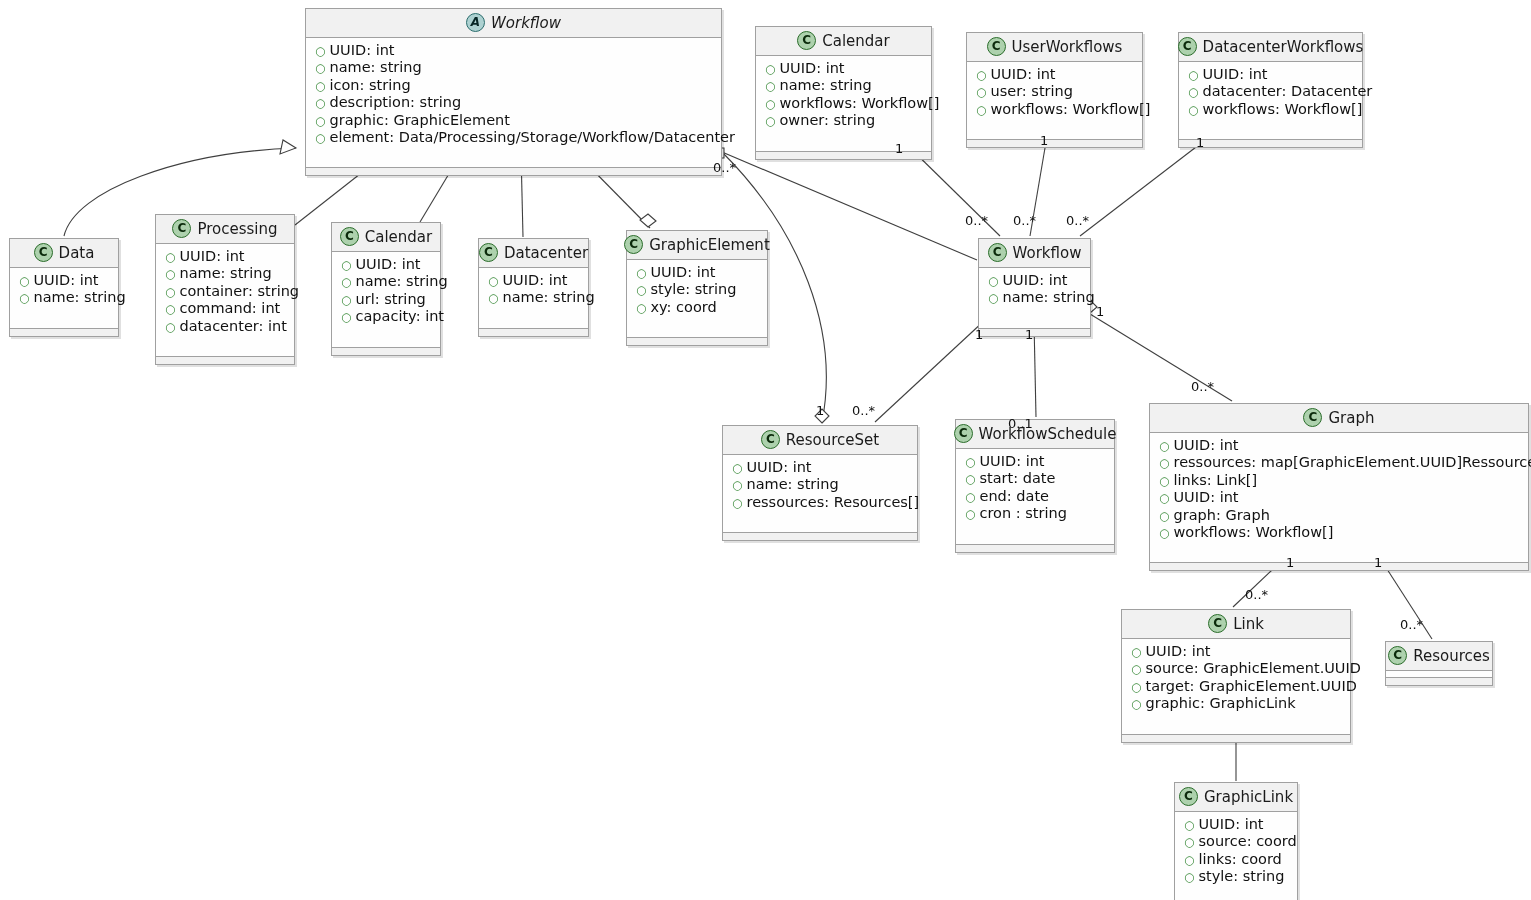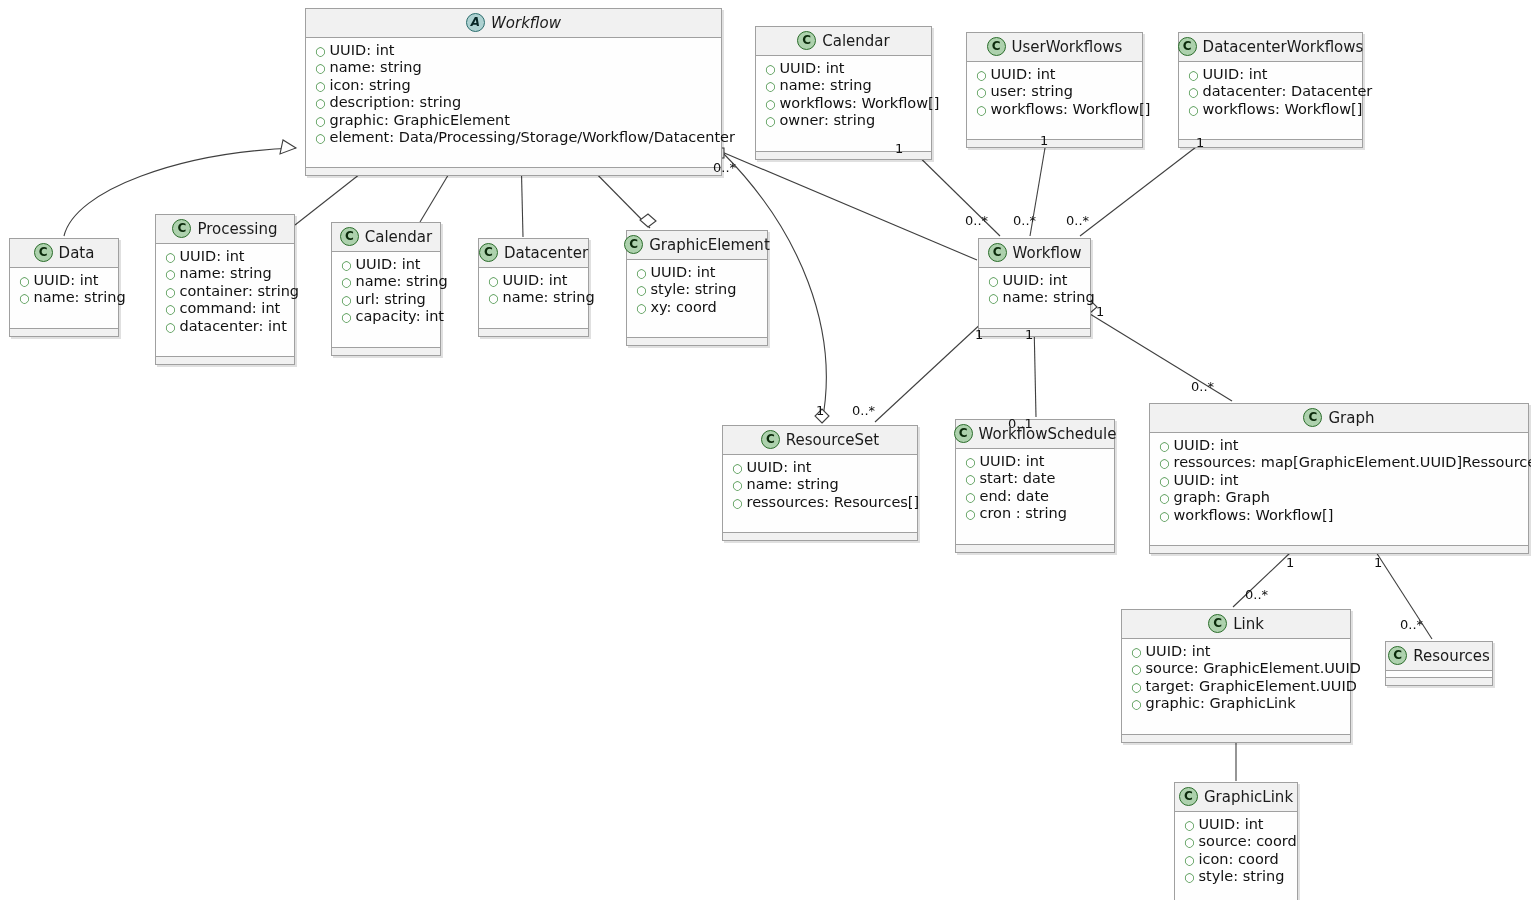--- a/index.html
+++ b/index.html
@@ -316,20 +316,21 @@
         <div class="cls-footer"></div>
       </div>
       <div class="umlclass" style="left: 1149px; top: 403px; width: 380px;">
         <div class="cls-header">
           <span class="stereo">C</span>
           <span class="cls-title">Graph</span>
         </div>
         <div class="cls-attrs">
           <div class="attr"><span class="vis">○</span><span>UUID: int</span></div>
           <div class="attr"><span class="vis">○</span><span>ressources: map[GraphicElement.UUID]Ressource</span></div>
+          <div class="attr"><span class="vis">○</span><span>links: Link[]</span></div>
           <div class="attr"><span class="vis">○</span><span>UUID: int</span></div>
           <div class="attr"><span class="vis">○</span><span>graph: Graph</span></div>
           <div class="attr"><span class="vis">○</span><span>workflows: Workflow[]</span></div>
         </div>
         <div class="cls-footer"></div>
       </div>
       <div class="umlclass" style="left: 1121px; top: 609px; width: 230px;">
         <div class="cls-header">
           <span class="stereo">C</span>
           <span class="cls-title">Link</span>
@@ -351,21 +352,21 @@
         <div class="cls-footer"></div>
       </div>
       <div class="umlclass" style="left: 1174px; top: 782px; width: 124px;">
         <div class="cls-header">
           <span class="stereo">C</span>
           <span class="cls-title">GraphicLink</span>
         </div>
         <div class="cls-attrs">
           <div class="attr"><span class="vis">○</span><span>UUID: int</span></div>
           <div class="attr"><span class="vis">○</span><span>source: coord</span></div>
-          <div class="attr"><span class="vis">○</span><span>icon: coord</span></div>
+          <div class="attr"><span class="vis">○</span><span>links: coord</span></div>
           <div class="attr"><span class="vis">○</span><span>style: string</span></div>
         </div>
         <div class="cls-footer"></div>
       </div>
     </div>
   <div id="mults">
       <div class="mult" style="left: 713px; top: 160px;">0..*</div>
       <div class="mult" style="left: 895px; top: 141px;">1</div>
       <div class="mult" style="left: 1040px; top: 133px;">1</div>
       <div class="mult" style="left: 1196px; top: 135px;">1</div>

